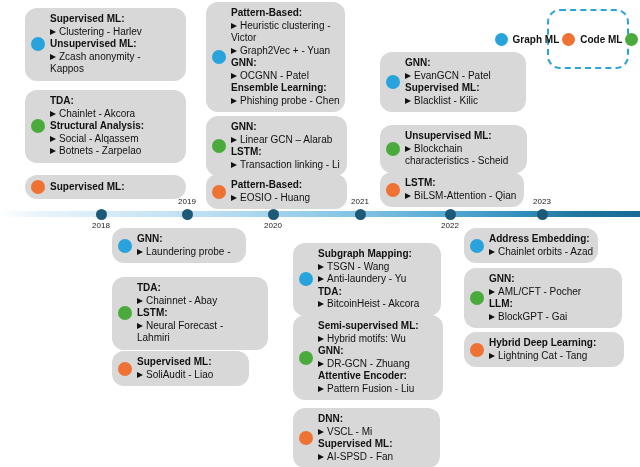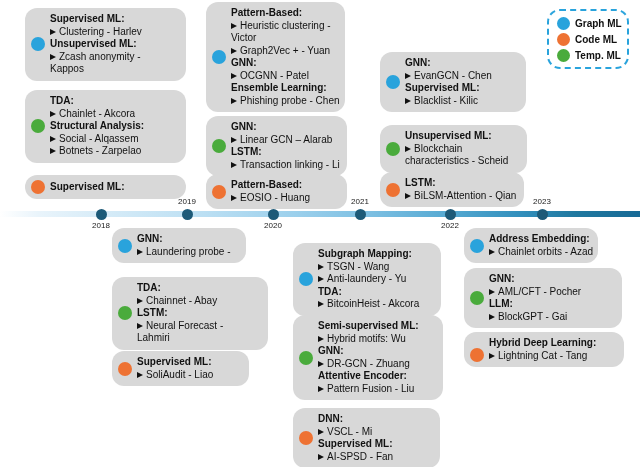--- a/index.html
+++ b/index.html
@@ -32,21 +32,21 @@
   }
   .year-dot{position:absolute;width:11px;height:11px;border-radius:50%;top:208.5px;}
   .year-label{
     position:absolute;font-size:8px;font-weight:400;color:#1a1a1a;
     transform:translateX(-50%);white-space:nowrap;
   }
   
   .legend{
     position:absolute;left:547px;top:9px;width:82px;height:60px;
     border:2px dashed #29a3dc;border-radius:13px;background:#ffffff;
-    display:flex;flex-direction:column;justify-content:center;gap:3px;
+    display:flex;flex-direction:row;justify-content:center;gap:3px;
     padding:2px 0 2px 8px;box-sizing:border-box;
   }
   .legend-row{display:flex;align-items:center;gap:5px;}
   .lg-dot{width:13px;height:13px;border-radius:50%;flex:0 0 auto;}
   .lg-label{font-size:10px;font-weight:700;white-space:nowrap;}
 </style>
 </head>
 <body>
 
 <div id="canvas">
@@ -120,21 +120,21 @@
         <span class="cat-dot" style="background: rgb(238, 114, 51);"></span>
         <div class="lines">
           <div class="ln h">Pattern-Based:</div>
           <div class="ln"><span class="arrow-icon"></span><span>EOSIO - Huang</span></div>
         </div>
       </div>
       <div class="card" style="left: 380px; top: 52px; width: 146px;">
         <span class="cat-dot" style="background: rgb(41, 163, 220);"></span>
         <div class="lines">
           <div class="ln h">GNN:</div>
-          <div class="ln"><span class="arrow-icon"></span><span>EvanGCN - Chen</span></div>
+          <div class="ln"><span class="arrow-icon"></span><span>EvanGCN - Patel</span></div>
           <div class="ln h">Supervised ML:</div>
           <div class="ln"><span class="arrow-icon"></span><span>Blacklist - Kilic</span></div>
         </div>
       </div>
       <div class="card" style="left: 380px; top: 125px; width: 147px;">
         <span class="cat-dot" style="background: rgb(74, 171, 60);"></span>
         <div class="lines">
           <div class="ln h">Unsupervised ML:</div>
           <div class="ln"><span class="arrow-icon"></span><span>Blockchain</span></div>
           <div class="ln">characteristics - Scheid</div>
@@ -210,21 +210,21 @@
       </div>
       <div class="card" style="left: 464px; top: 268px; width: 158px;">
         <span class="cat-dot" style="background: rgb(74, 171, 60);"></span>
         <div class="lines">
           <div class="ln h">GNN:</div>
           <div class="ln"><span class="arrow-icon"></span><span>AML/CFT - Pocher</span></div>
           <div class="ln h">LLM:</div>
           <div class="ln"><span class="arrow-icon"></span><span>BlockGPT - Gai</span></div>
         </div>
       </div>
-      <div class="card" style="left: 464px; top: 332px; width: 160px; align-items: flex-end;">
+      <div class="card" style="left: 464px; top: 332px; width: 160px;">
         <span class="cat-dot" style="background: rgb(238, 114, 51);"></span>
         <div class="lines">
           <div class="ln h">Hybrid Deep Learning:</div>
           <div class="ln"><span class="arrow-icon"></span><span>Lightning Cat - Tang</span></div>
         </div>
       </div>
     </div>
 
   <div class="legend">
     <div class="legend-row">

